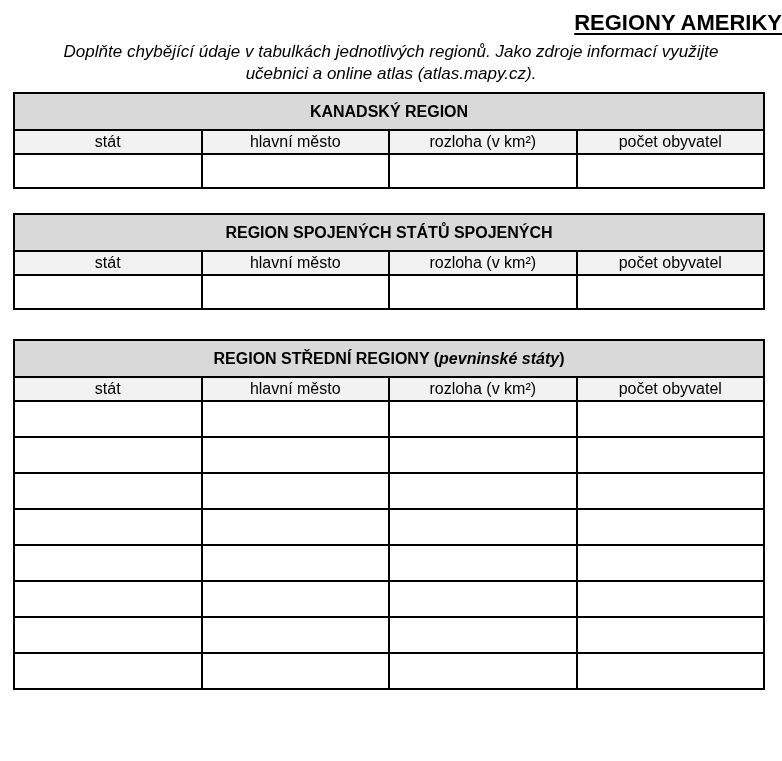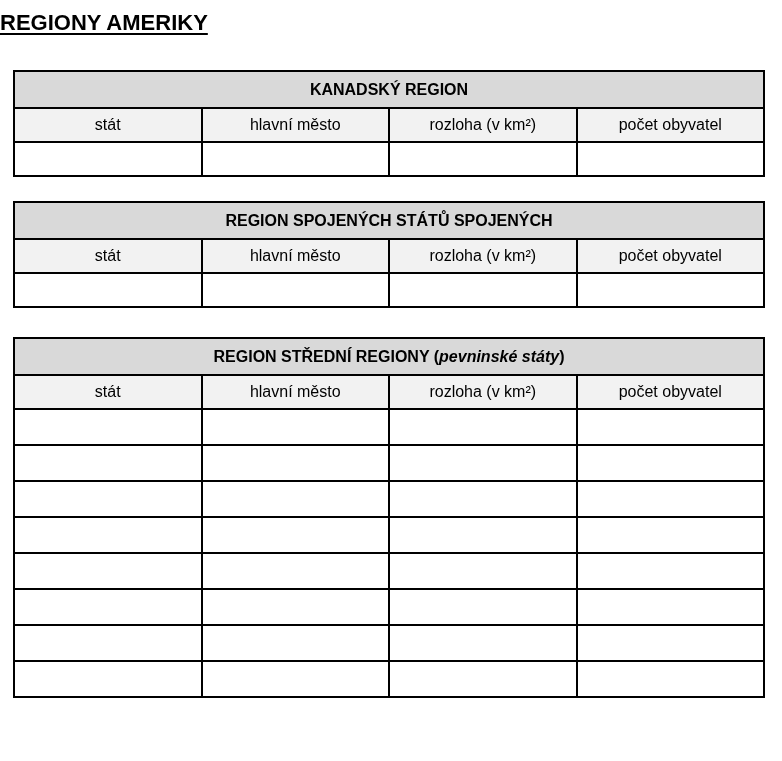--- a/index.html
+++ b/index.html
@@ -10,21 +10,21 @@
   body {
     width: 782px;
     height: 761px;
     overflow: hidden;
     background: #ffffff;
     color: #000000;
     font-family: "Liberation Sans", sans-serif;
   }
   .page-title {
     margin: 9px 0 0 0;
-    text-align: left;
+    text-align: right;
     font-size: 22px;
     line-height: 27px;
     font-weight: bold;
   }
   .page-title .underlined {
     text-decoration: underline;
     text-decoration-thickness: 2px;
     text-underline-offset: 3px;
   }
   .instructions {
@@ -48,41 +48,41 @@
     font-size: 16px;
     font-weight: normal;
     padding: 0 4px;
   }
   tr.section-row td {
     height: 37px;
     background: #d9d9d9;
     font-weight: bold;
   }
   tr.header-row th {
-    height: 34px;
+    height: 24px;
     background: #f2f2f2;
   }
   tr.data-row td {
     height: 34px;
     background: #ffffff;
   }
   .t1 { margin-top: 7px; }
   .t2 { margin-top: 24px; }
   .t3 { margin-top: 29px; }
   .t3 tr.data-row td { height: 36px; }
   .ital { font-style: italic; }
 </style>
 </head>
 <body>
 
 <div>
 
   <h1 class="page-title"><span class="underlined">REGIONY AMERIKY</span></h1>
 
-  <p class="instructions"><br></p>
+  <p class="instructions"><span>Doplňte chybějící údaje v tabulkách jednotlivých regionů. Jako zdroje informací využijte</span><br><span>učebnici a online atlas (atlas.mapy.cz).</span></p>
 
   <table class="region-table t1">
     <tbody>
       <tr class="section-row">
         <td colspan="4"><span>KANADSKÝ REGION</span><span class="ital"></span><span></span></td>
       </tr>
       <tr class="header-row">
         <th>stát</th>
         <th>hlavní město</th>
         <th>rozloha (v km²)</th>

